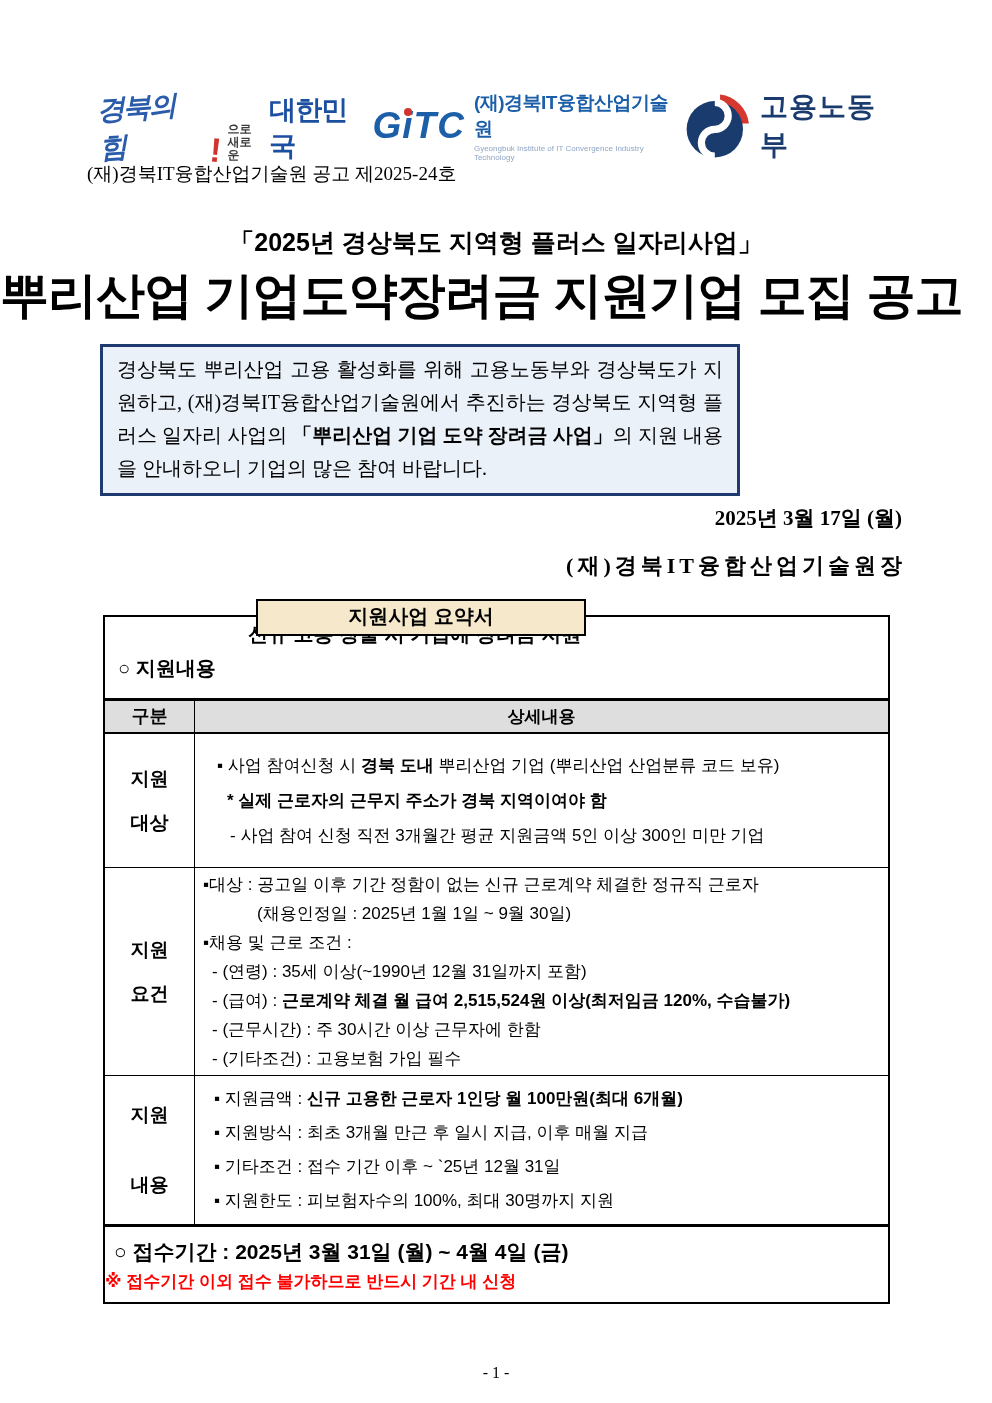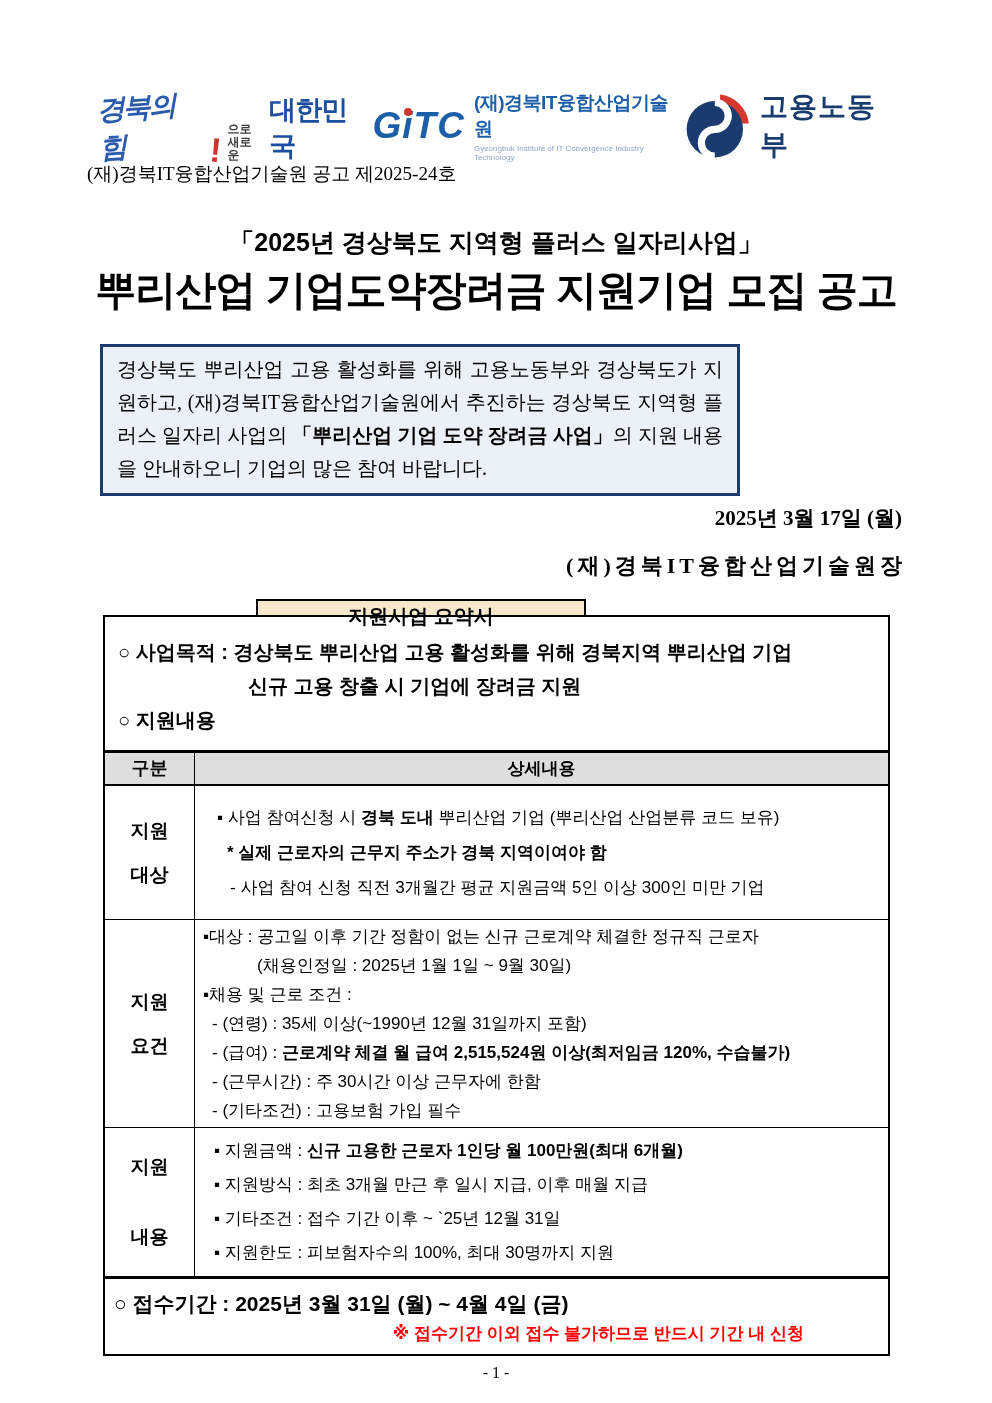--- a/index.html
+++ b/index.html
@@ -25,36 +25,36 @@
   .gitc-org{font-size:19px;font-weight:800;color:#1c5fa8;letter-spacing:-0.5px;}
   .gitc-org-en{font-size:8px;color:#8fa6c6;margin-top:2px;}
   .logo-moel{display:flex;align-items:center;gap:10px;}
   .moel-name{font-size:28px;font-weight:800;color:#1a3b6e;letter-spacing:1px;}
   
   .notice{position:absolute;top:161px;left:87px;
     font-family:"Liberation Serif","DejaVu Serif",serif;font-size:19px;}
   
   .subtitle{position:absolute;top:226px;left:0;width:100%;text-align:center;
     font-size:25px;font-weight:800;letter-spacing:0;}
-  .main-title{position:absolute;top:263px;left:0;width:100%;text-align:center;
-    font-size:41px;font-weight:900;letter-spacing:-1px;}
+  .main-title{position:absolute;top:263px;left:0;width:100%;
+    font-size:49px;font-weight:900;letter-spacing:-1px;}
   
   .intro{position:absolute;top:344px;left:100px;width:640px;box-sizing:border-box;
     border:3px solid #1f3a6e;background:#eaf1f9;padding:6px 14px 8px 14px;
     font-family:"Liberation Serif","DejaVu Serif",serif;font-size:20px;line-height:33px;
     text-align:justify;}
   .intro b{font-weight:800;}
   
   .sign-date{position:absolute;top:504px;right:90px;
     font-family:"Liberation Serif","DejaVu Serif",serif;font-size:21px;font-weight:700;}
   .signer{position:absolute;top:551px;right:86px;
     font-family:"Liberation Serif","DejaVu Serif",serif;font-size:22px;font-weight:700;letter-spacing:4px;}
   
   .summary{position:absolute;top:599px;left:103px;width:787px;box-sizing:border-box;}
-  .sum-header{position:absolute;top:0;left:153px;width:330px;height:18px;box-sizing:border-box;
+  .sum-header{position:absolute;top:0;left:153px;width:330px;height:37px;box-sizing:border-box;
     background:#f6e9cb;border:2px solid #000;z-index:2;text-align:center;
     font-size:20px;font-weight:800;line-height:30px;}
   .sum-box{margin-top:16px;border:2px solid #000;padding:0;box-sizing:border-box;background:#fff;}
   .sum-line{font-size:20px;font-weight:800;line-height:34px;padding-left:13px;}
   .sum-line.first{padding-top:18px;}
   .sum-line.indent{padding-left:143px;}
   .sum-line.gap{margin-top:10px;}
   
   .tbl{display:grid;grid-template-columns:90px 1fr;margin-top:13px;
     border-top:3px solid #000;border-bottom:3px solid #000;}
@@ -75,22 +75,22 @@
   .lbl.g1{gap:18px;}
   .lbl.g2{gap:18px;}
   .lbl.g3{gap:44px;}
   .ln{white-space:nowrap;}
   .ln b{font-weight:800;}
   .in22{padding-left:22px;} .in32{padding-left:32px;} .in35{padding-left:35px;}
   .in8{padding-left:8px;} .in62{padding-left:62px;} .in17{padding-left:17px;}
   .in19{padding-left:19px;}
   
   .reception{font-size:21px;font-weight:800;line-height:34px;padding:8px 0 0 9px;}
-  .reception-note{color:#ff0000;font-size:17px;font-weight:800;text-align:right;
-    padding:1px 84px 9px 0;}
+  .reception-note{color:#ff0000;font-size:17px;font-weight:800;text-align:left;
+    padding:1px 56px 9px 0;}
   
   .footer{position:absolute;top:1364px;left:0;width:100%;text-align:center;
     font-family:"Liberation Serif","DejaVu Serif",serif;font-size:16px;}
 </style>
 </head>
 <body>
 
 <div class="page">
 
   <div class="logo-row">
@@ -134,21 +134,20 @@
     <span>경상북도 뿌리산업 고용 활성화를 위해 고용노동부와 경상북도가 지원하고, (재)경북IT융합산업기술원에서 추진하는 경상북도 지역형 플러스 일자리 사업의 </span><b>「뿌리산업 기업 도약 장려금 사업」</b><span>의 지원 내용을 안내하오니 기업의 많은 참여 바랍니다.</span>
   </div>
 
   <div class="sign-date">2025년 3월 17일 (월)</div>
   <div class="signer">(재)경북IT융합산업기술원장</div>
 
   <div class="summary">
     <div class="sum-header">지원사업 요약서</div>
     <div class="sum-box">
 
-      <div class="sum-line first">○ 사업목적 : 경상북도 뿌리산업 고용 활성화를 위해 경북지역 뿌리산업 기업</div>
       <div class="sum-line indent">신규 고용 창출 시 기업에 장려금 지원</div>
       <div class="sum-line">○ 지원내용</div>
 
       <div class="tbl">
         <div class="cell lbl hdr">구분</div>
         <div class="cell val hdr">상세내용</div>
 
         <div class="cell lbl g1 rowline">
           <span>지원</span>
           <span>대상</span>

